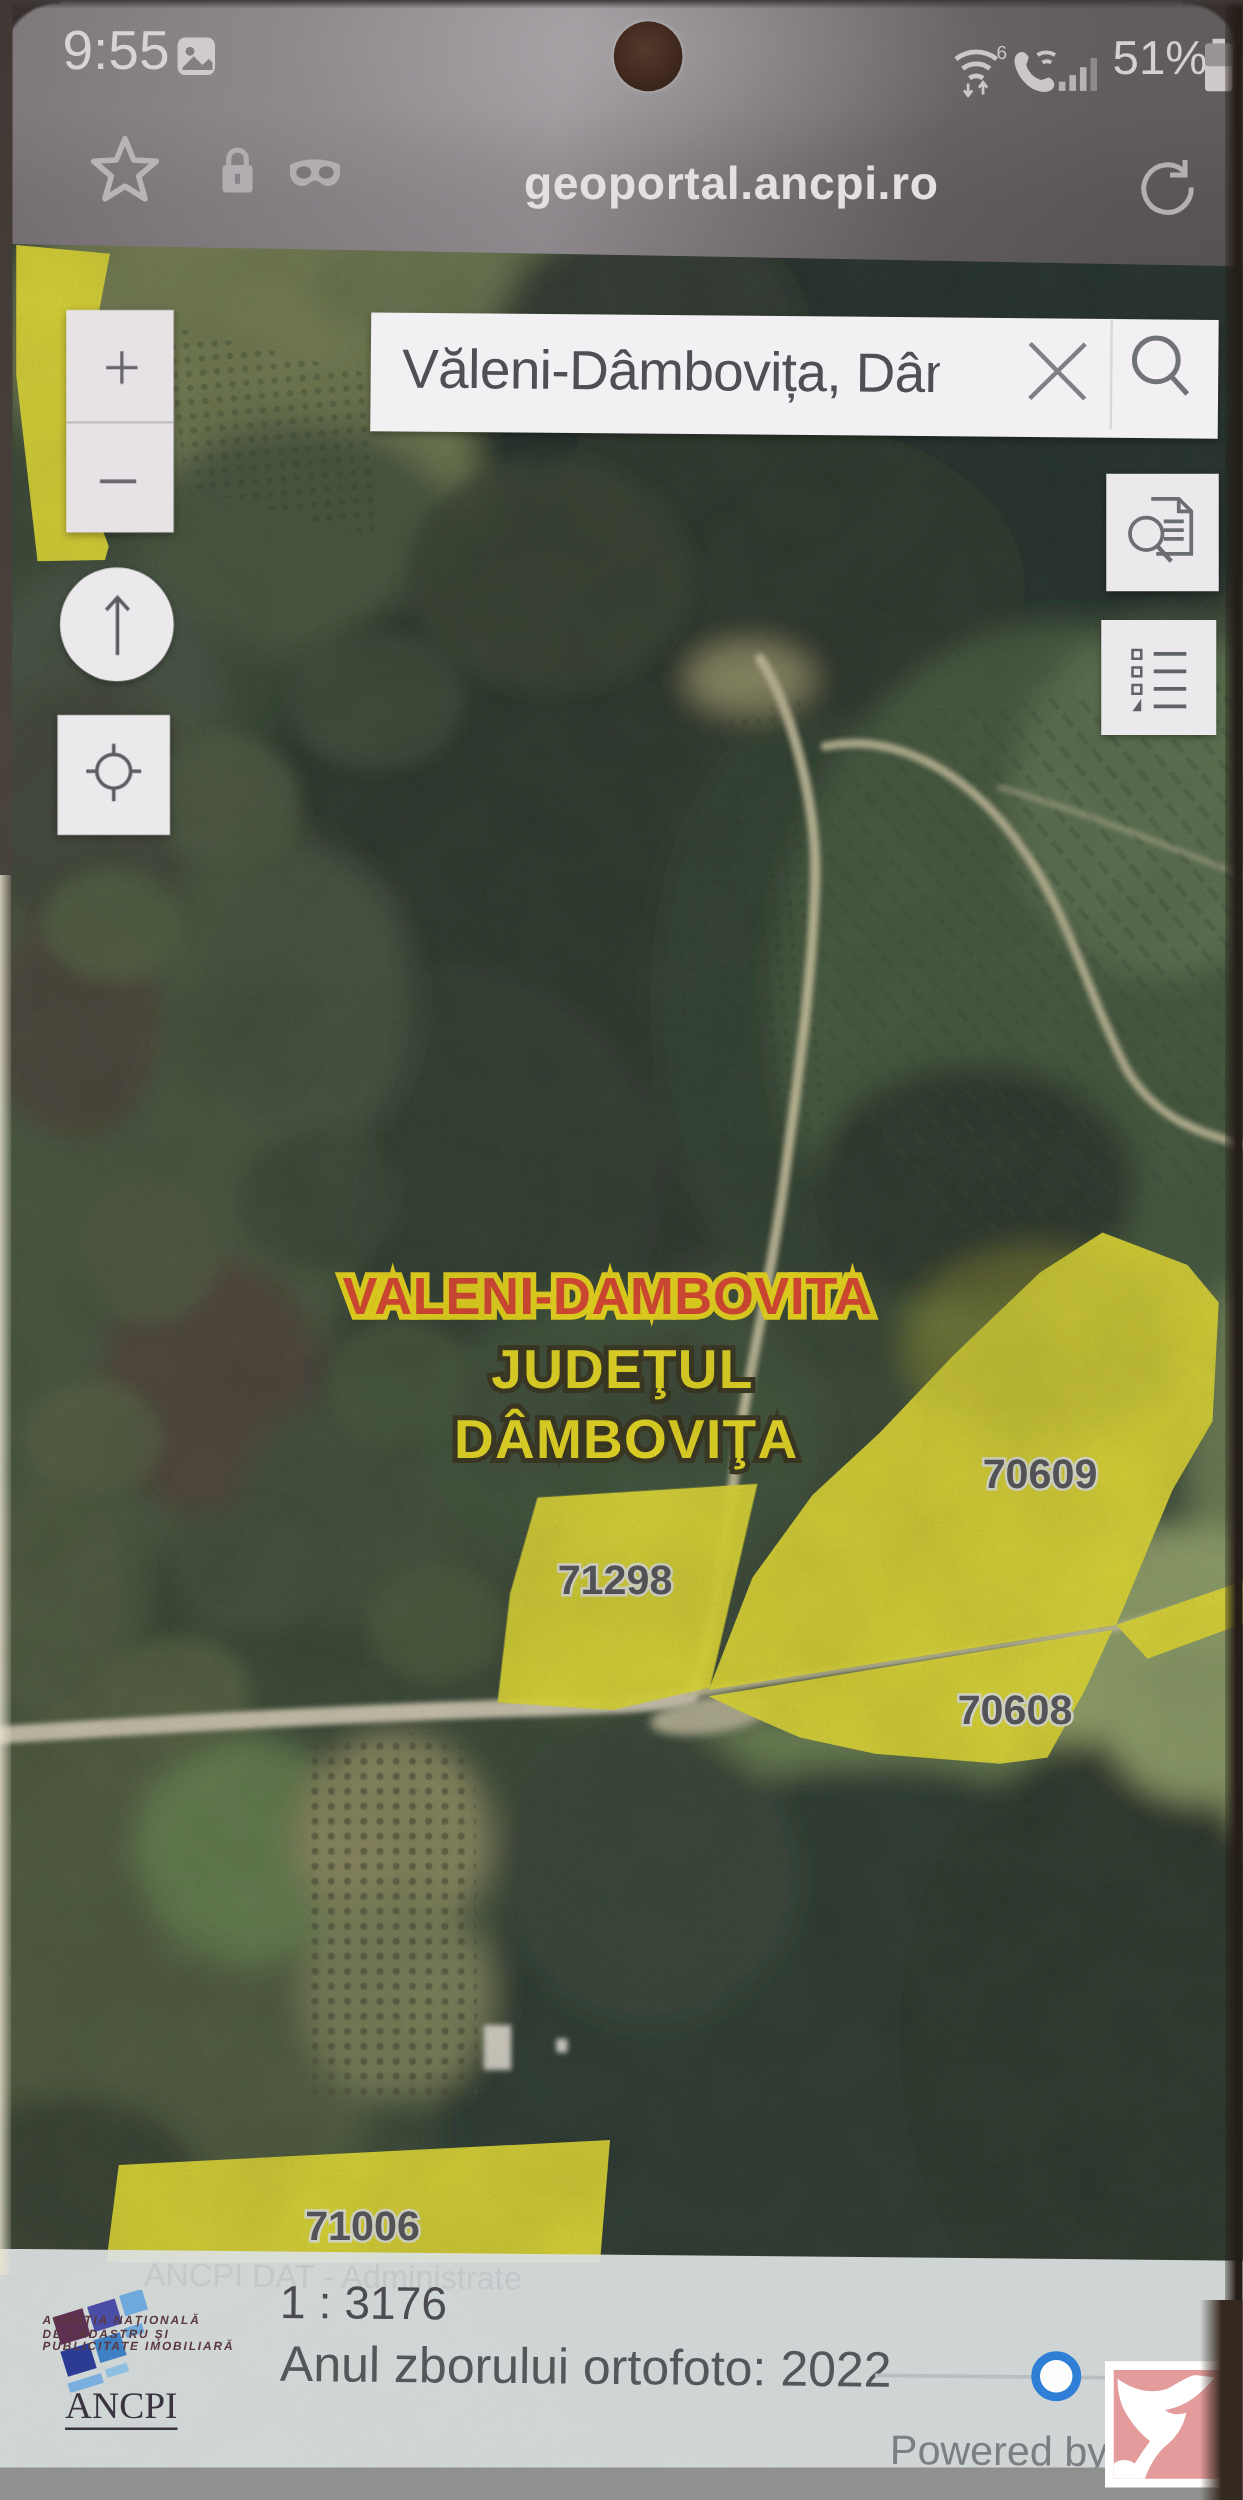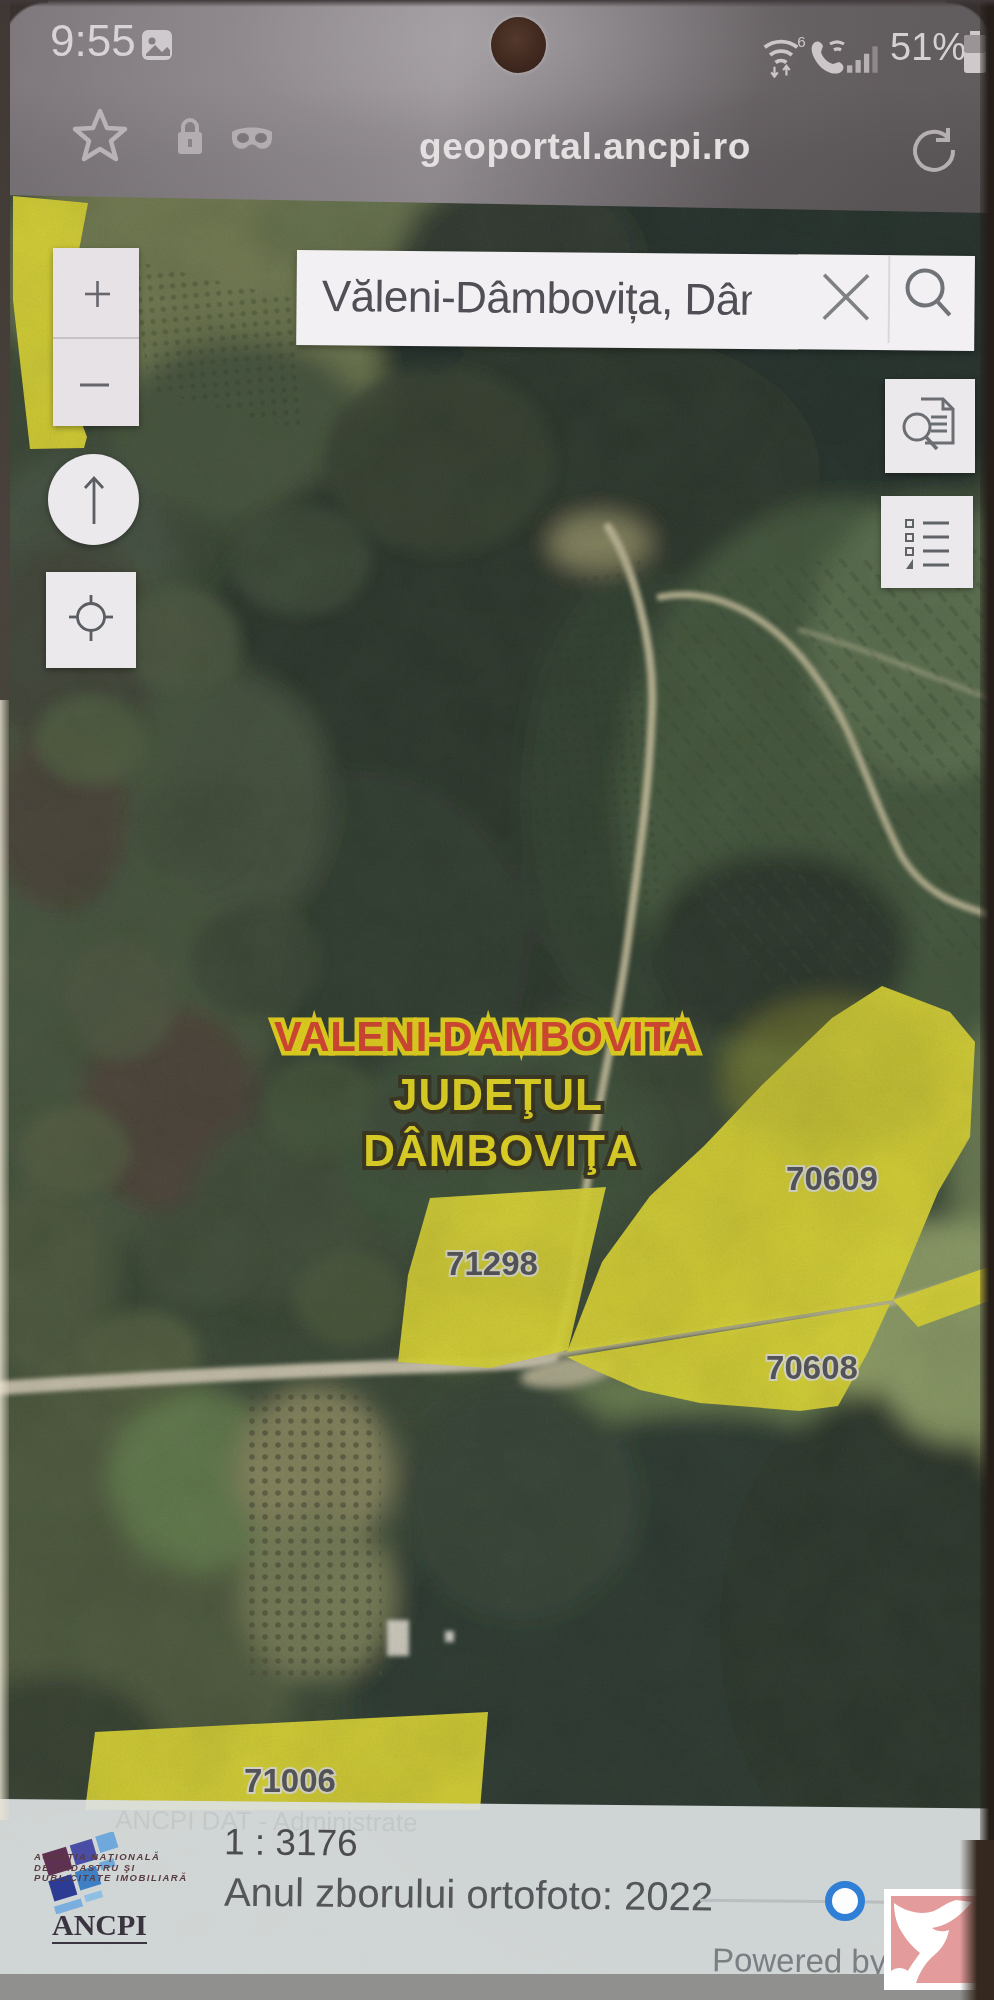--- a/index.html
+++ b/index.html
@@ -344,21 +344,21 @@
     <rect x="29" y="0" width="23" height="21" fill="#4a4da5"></rect>
     <rect x="56" y="-1" width="19" height="17" fill="#6fa8da"></rect>
     <rect x="-2" y="28" width="24" height="21" fill="#2c3b94"></rect>
     <rect x="26" y="27" width="22" height="19" fill="#3f7fc4"></rect>
     <rect x="52" y="25" width="15" height="8" fill="#6fa8da"></rect>
     <rect x="-4" y="54" width="28" height="8" fill="#79aede"></rect>
     <rect x="28" y="52" width="18" height="7" fill="#8fc0e4"></rect>
   </g>
 </svg>
 
-<div class="abs" style="left:52px;top:1908px;font-family:'Liberation Serif',serif;font-weight:bold;font-size:30px;color:#3a3440;border-bottom:2px solid #3a3440;padding-bottom:0px;">ANCPI</div>
+<div class="abs" style="left:52px;top:1908px;font-family:'Liberation Serif',serif;font-weight:normal;font-size:30px;color:#3a3440;border-bottom:2px solid #3a3440;padding-bottom:0px;">ANCPI</div>
 
 <div class="abs" style="left:34px;top:1852px;font-size:9.5px;color:#5a3a3f;letter-spacing:1.5px;line-height:10.5px;font-weight:bold;font-style:italic;">AGENŢIA NAŢIONALĂ<br>DE CADASTRU ŞI<br>PUBLICITATE IMOBILIARĂ</div>
 
 <div class="abs" style="left:0;top:1974px;width:994px;height:26px;background:#90918f;"></div>
 
 <div class="abs" style="left:884px;top:1889px;width:100px;height:101px;background:#ffffff;"></div>
 
 <svg class="abs" style="left:884px;top:1889px;" width="100" height="101" viewBox="0 0 100 101">
   <rect x="7" y="7" width="86" height="87" fill="#e49b9c"></rect>
   <path d="M10,14 C24,24 38,26 50,22 C58,18 64,13 72,11 L88,13 C82,20 75,27 67,32 C60,36 54,38 48,39 C53,43 60,43 65,41 C63,53 56,62 47,69 C40,76 35,85 32,94 L17,94 C22,84 30,72 36,64 C30,59 23,52 19,45 C13,37 10,26 10,14 Z" fill="#ffffff"></path>

